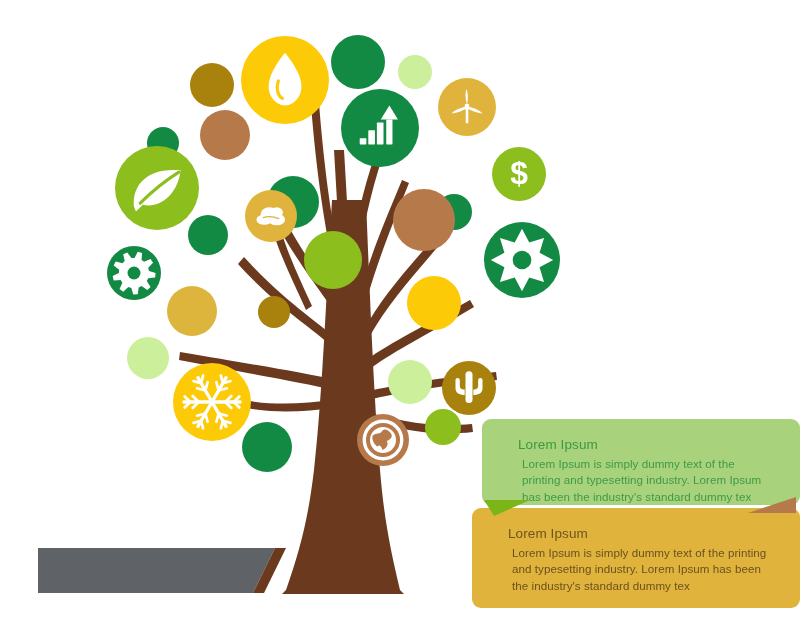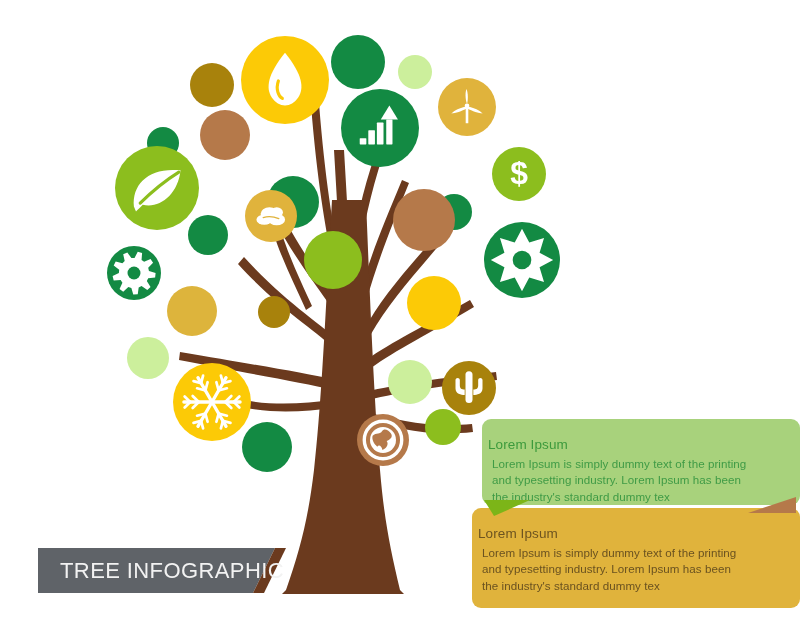--- a/index.html
+++ b/index.html
@@ -24,21 +24,21 @@
     position: absolute;
     left: 0;
     top: 0;
     width: 800px;
     height: 623px;
   }
   .callout {
     position: absolute;
     box-sizing: border-box;
     border-radius: 9px;
-    padding: 18px 22px 16px 6px;
+    padding: 18px 22px 16px 36px;
   }
   .callout-title {
     font-size: 13.5px;
     font-weight: normal;
     margin: 0 0 2px 0;
     letter-spacing: 0.1px;
   }
   .callout-body {
     font-size: 11.6px;
     line-height: 1.42;
@@ -259,21 +259,20 @@
   <div id="callout-yellow" class="callout">
     <div class="callout-title">Lorem Ipsum</div>
     <div class="callout-body">Lorem Ipsum is simply dummy text of the printing and typesetting industry. Lorem Ipsum has been the industry's standard dummy tex</div>
   </div>
 
   <div id="title-banner">
     <svg id="title-banner-shape" viewBox="0 0 248 45">
         <path d="M0 0 L237 0 L215 45 L0 45 Z" fill="#5f6368"></path>
         <path d="M237 0 L248 0 L226 45 L215 45 Z" fill="#6b3a1e"></path>
       </svg>
-    <div id="title-banner-text">TREE INFOGRAPHIC</div>
   </div>
 
 <svg viewBox="0 0 46 16" style="position: absolute; left: 484px; top: 500px; width: 46px; height: 16px;">
       <path d="M0 0 L46 0 L10 16 Z" fill="#7cb518"></path>
     </svg>
     <svg viewBox="0 0 48 16" style="position: absolute; left: 748px; top: 497px; width: 48px; height: 16px;">
       <path d="M48 0 L48 16 L0 16 Z" fill="#b5794a"></path>
     </svg>
   </div>
 

